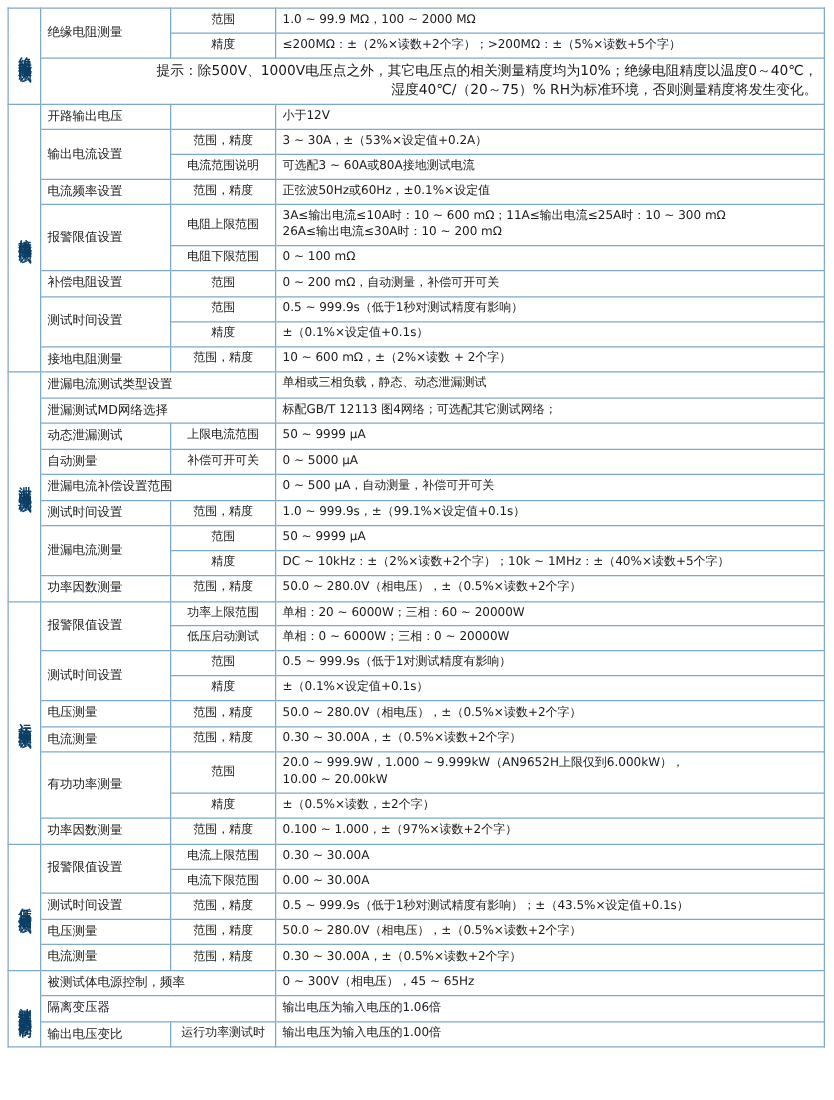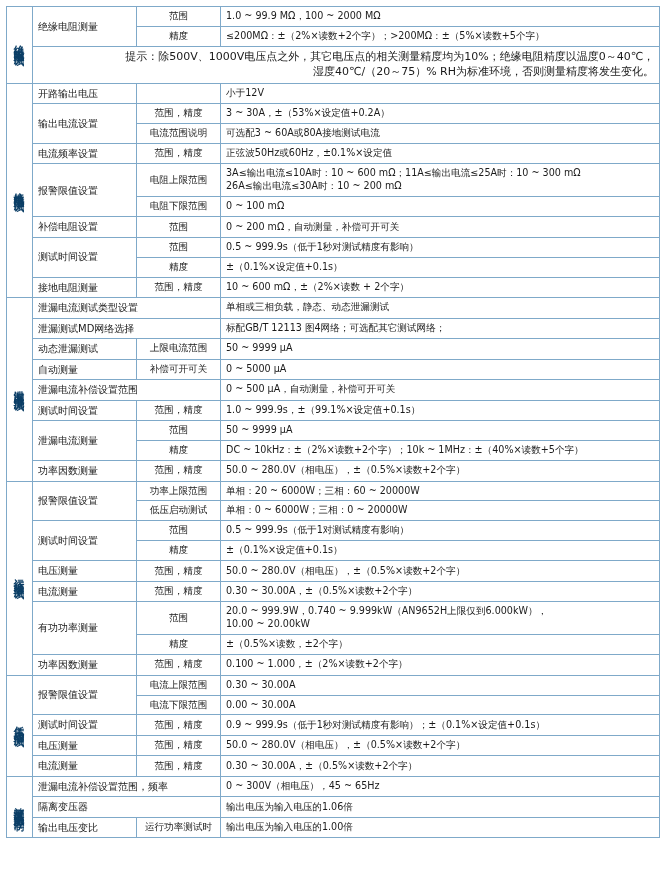--- a/index.html
+++ b/index.html
@@ -218,60 +218,60 @@
           <td class="val twoline">50.0 ~ 280.0V（相电压），±（0.5%×读数+2个字）</td>
         </tr>
         <tr>
           <td class="item">电流测量</td>
           <td class="sub">范围，精度</td>
           <td class="val twoline">0.30 ~ 30.00A，±（0.5%×读数+2个字）</td>
         </tr>
         <tr>
           <td class="item" rowspan="2">有功功率测量</td>
           <td class="sub">范围</td>
-          <td class="val twoline">20.0 ~ 999.9W，0.740 ~ 9.999kW（AN9652H上限仅到6.000kW），
+          <td class="val twoline">20.0 ~ 999.9W，1.000 ~ 9.999kW（AN9652H上限仅到6.000kW），
 10.00 ~ 20.00kW</td>
         </tr>
         <tr>
           <td class="sub">精度</td>
           <td class="val twoline">±（0.5%×读数，±2个字）</td>
         </tr>
         <tr>
           <td class="item">功率因数测量</td>
           <td class="sub">范围，精度</td>
-          <td class="val twoline">0.100 ~ 1.000，±（2%×读数+2个字）</td>
+          <td class="val twoline">0.100 ~ 1.000，±（97%×读数+2个字）</td>
         </tr>
         <tr>
           <td class="sec" rowspan="5"><span class="vert">低压启动测试</span></td>
           <td class="item" rowspan="2">报警限值设置</td>
           <td class="sub">电流上限范围</td>
           <td class="val twoline">0.30 ~ 30.00A</td>
         </tr>
         <tr>
           <td class="sub">电流下限范围</td>
           <td class="val twoline">0.00 ~ 30.00A</td>
         </tr>
         <tr>
           <td class="item">测试时间设置</td>
           <td class="sub">范围，精度</td>
-          <td class="val twoline">0.9 ~ 999.9s（低于1秒对测试精度有影响）；±（0.1%×设定值+0.1s）</td>
+          <td class="val twoline">0.5 ~ 999.9s（低于1秒对测试精度有影响）；±（43.5%×设定值+0.1s）</td>
         </tr>
         <tr>
           <td class="item">电压测量</td>
           <td class="sub">范围，精度</td>
           <td class="val twoline">50.0 ~ 280.0V（相电压），±（0.5%×读数+2个字）</td>
         </tr>
         <tr>
           <td class="item">电流测量</td>
           <td class="sub">范围，精度</td>
           <td class="val twoline">0.30 ~ 30.00A，±（0.5%×读数+2个字）</td>
         </tr>
         <tr>
           <td class="sec" rowspan="3"><span class="vert">被测试体电源控制</span></td>
-          <td class="item" colspan="2">泄漏电流补偿设置范围，频率</td>
+          <td class="item" colspan="2">被测试体电源控制，频率</td>
           <td class="val twoline">0 ~ 300V（相电压），45 ~ 65Hz</td>
         </tr>
         <tr>
           <td class="item" colspan="2">隔离变压器</td>
           <td class="val twoline">输出电压为输入电压的1.06倍</td>
         </tr>
         <tr>
           <td class="item">输出电压变比</td>
           <td class="sub">运行功率测试时</td>
           <td class="val twoline">输出电压为输入电压的1.00倍</td>

